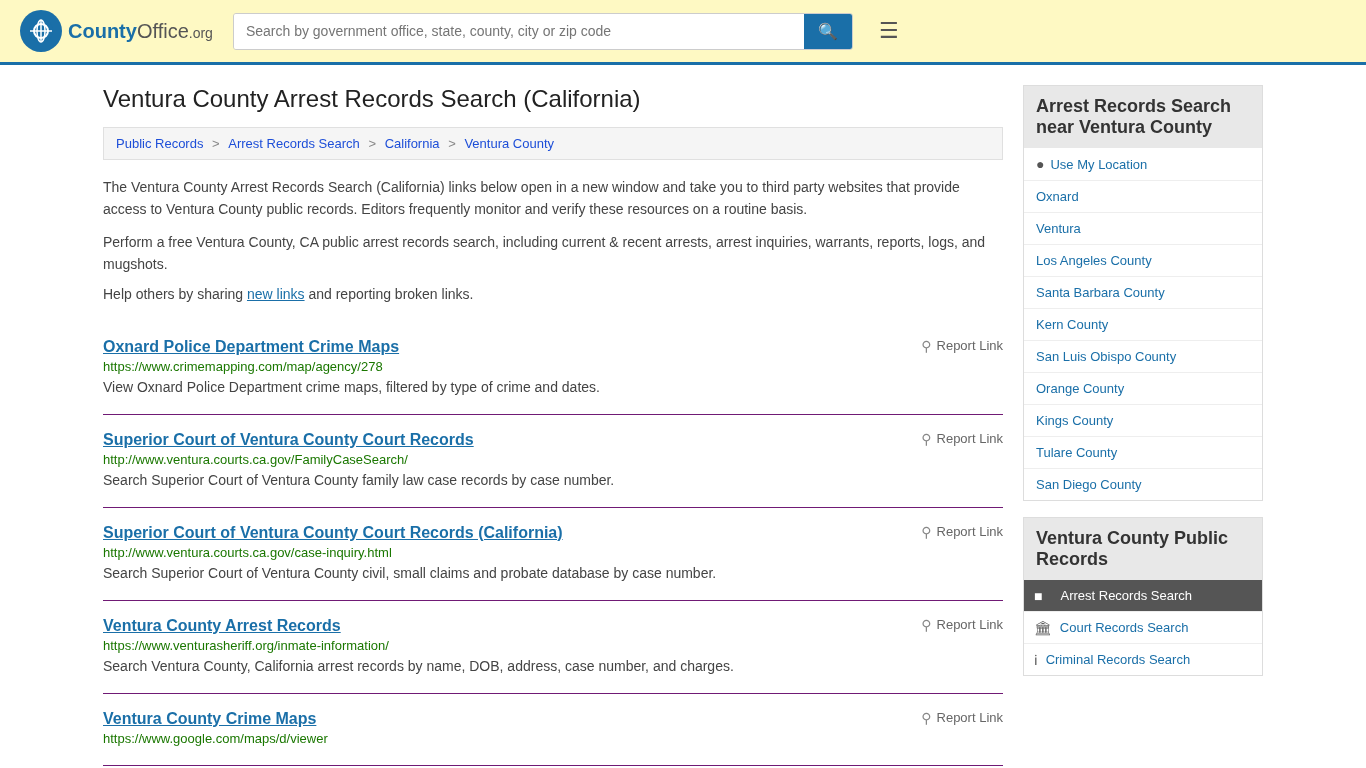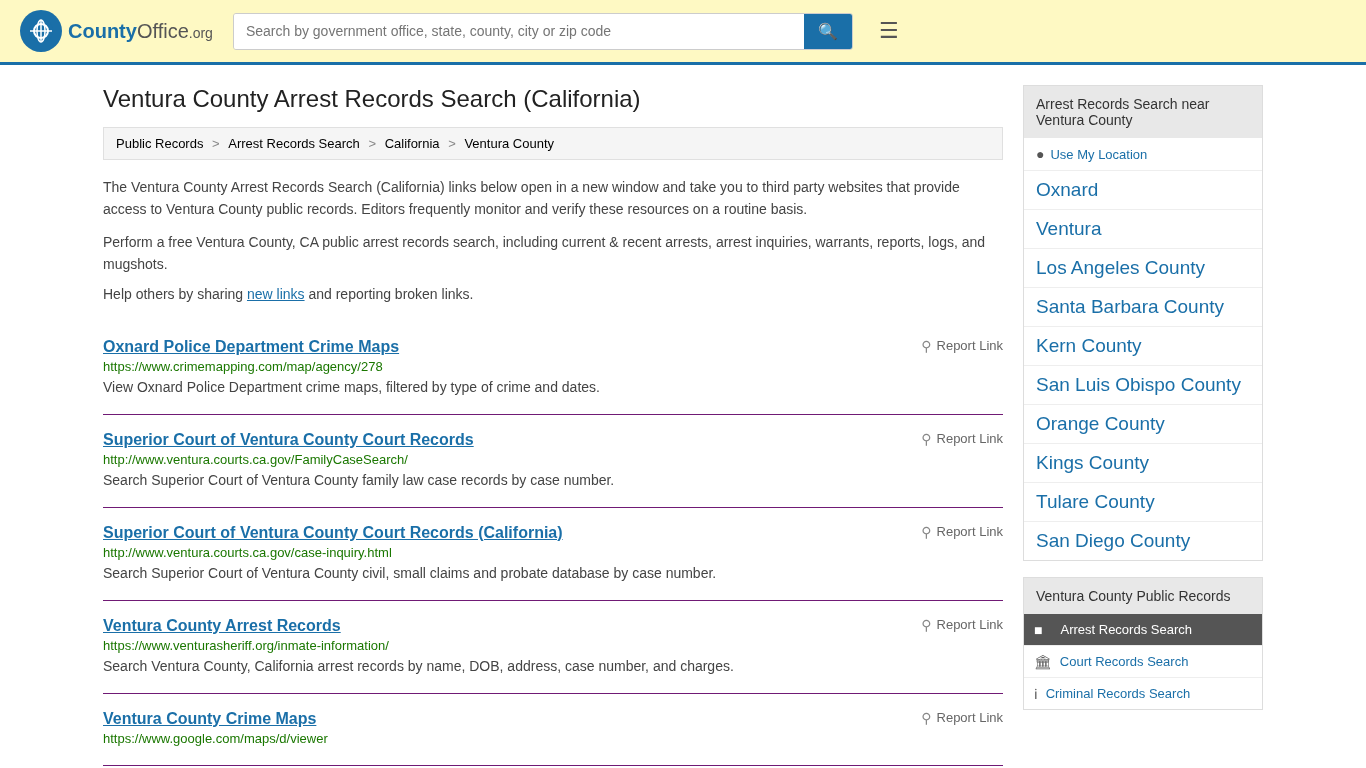--- a/index.html
+++ b/index.html
@@ -92,21 +92,21 @@
       margin-bottom: 14px;
     }
     #breadcrumb {
       background: #f5f5f5;
       border: 1px solid #e0e0e0;
       padding: 8px 12px;
       font-size: 13px;
       margin-bottom: 16px;
       color: #555;
     }
-    #breadcrumb a { color: #000000; text-decoration: none; }
+    #breadcrumb a { color: #1d4ed8; text-decoration: none; }
     #breadcrumb span { color: #888; margin: 0 5px; }
 
     .intro-text {
       font-size: 14px;
       line-height: 1.6;
       color: #444;
       margin-bottom: 10px;
     }
 
     .help-text {
@@ -171,40 +171,40 @@
       color: #333;
       margin-bottom: 0;
     }
     .sidebar-section {
       border: 1px solid #ddd;
       margin-bottom: 16px;
     }
     .sidebar-section-header {
       background: #e8e8e8;
       padding: 10px 12px;
-      font-size: 14px;
-      font-weight: normal;
+      font-size: 18px;
+      font-weight: bold;
       color: #333;
     }
     .sidebar-list {
       list-style: none;
       padding: 0;
     }
     .sidebar-list li {
       border-bottom: 1px solid #eee;
     }
     .sidebar-list li:last-child {
       border-bottom: none;
     }
     .sidebar-list li a {
       display: block;
       padding: 8px 12px;
       color: #1a6fa8;
       text-decoration: none;
-      font-size: 19px;
+      font-size: 13px;
     }
     .use-my-location {
       display: flex;
       align-items: center;
       gap: 6px;
       padding: 8px 12px;
       border-bottom: 1px solid #eee;
     }
     .use-my-location a {
       color: #1a6fa8;

